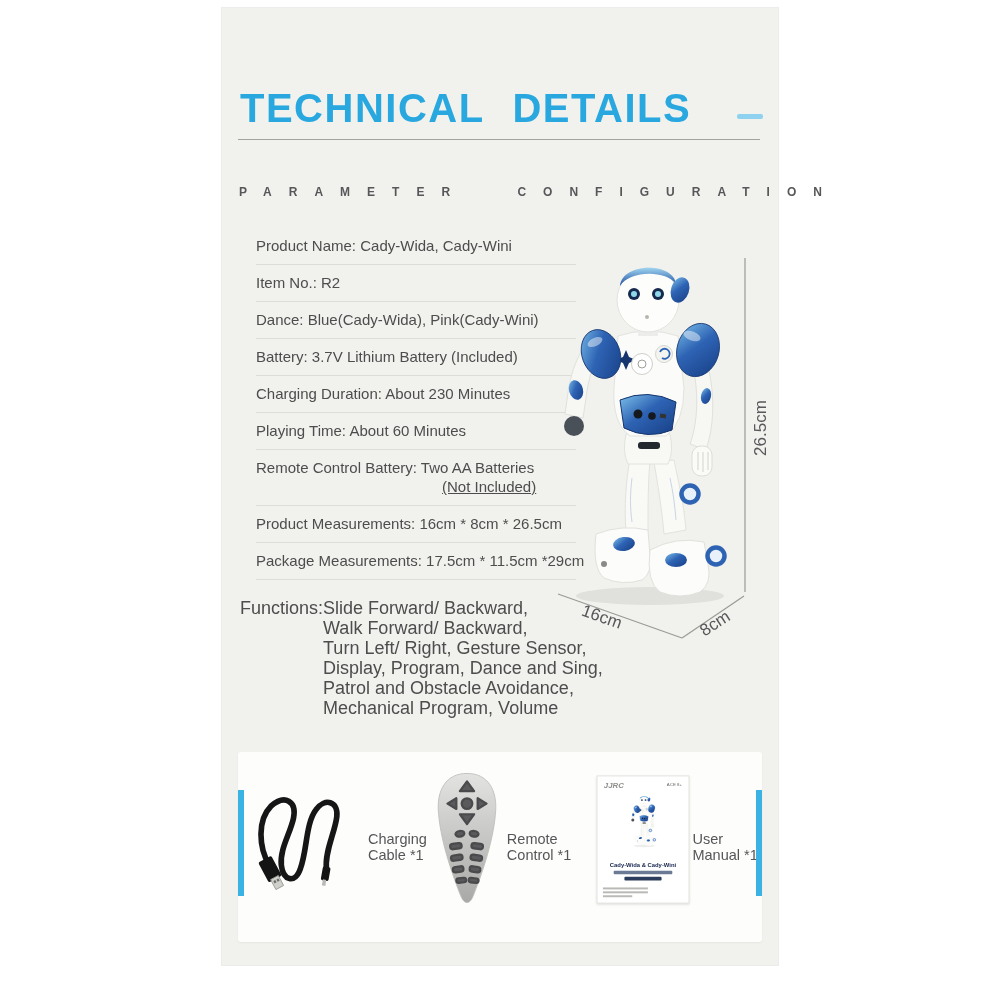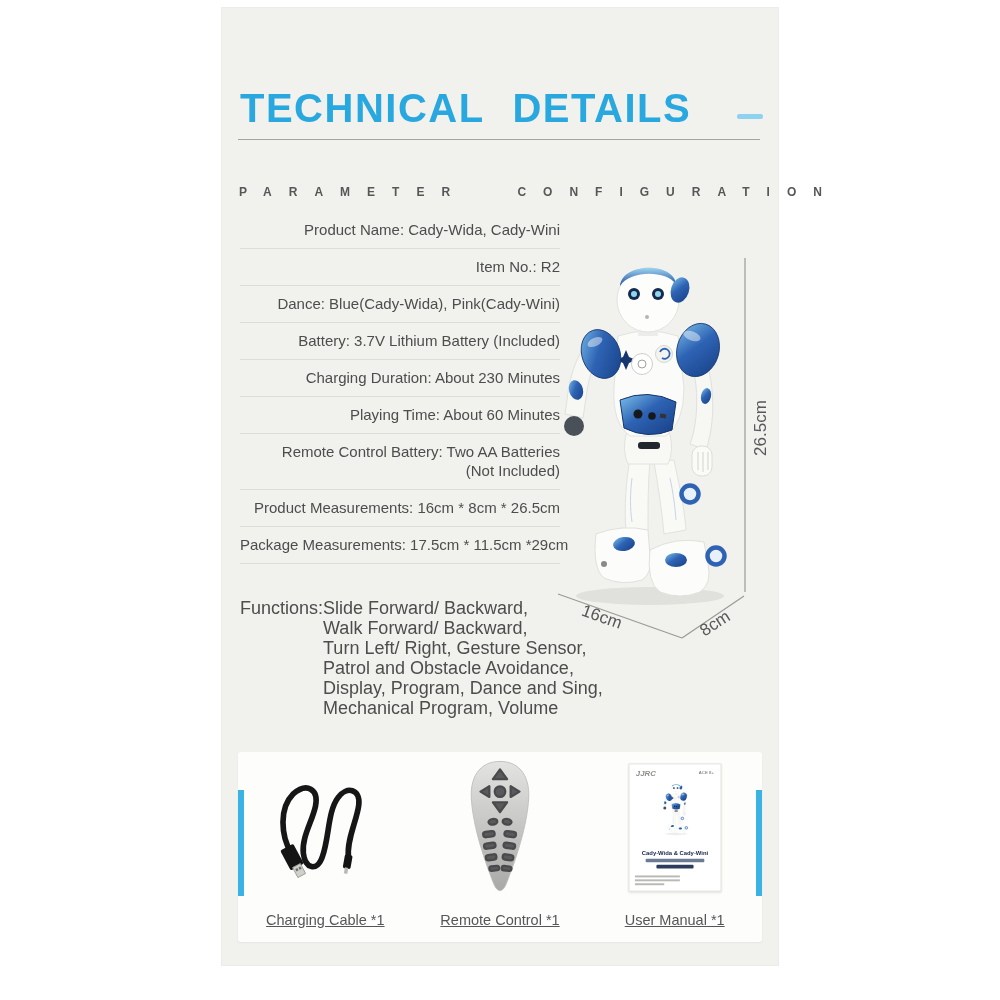--- a/index.html
+++ b/index.html
@@ -25,49 +25,49 @@
     position:absolute;left:238px;top:139px;width:522px;height:1px;background:#a3a3a0;
   }
   .subtitle{
     position:absolute;left:239px;top:148px;width:524px;
     font-size:12px;color:#57575a;letter-spacing:17px;word-spacing:30px;
     white-space:nowrap;font-weight:bold;margin-top:37px;
   }
   
   .specs{
     position:absolute;left:240px;top:212px;width:320px;
-    list-style:none;margin:0;padding:0;
-    font-size:15px;color:#4d4d4d;text-align:right;
+    list-style:none;margin:16px;padding:0;
+    font-size:15px;color:#4d4d4d;
   }
   .specs li{
     padding:8px 0 9px 0;border-bottom:1px solid #dcdcd9;white-space:nowrap;line-height:19px;
   }
-  .specs li .cont{display:block;padding-left:186px;white-space:nowrap;}
+  .specs li .cont{display:block;padding-left:186px;white-space:nowrap;text-decoration:underline;}
   .functions{
     position:absolute;left:240px;top:598px;width:330px;display:flex;
     font-size:18px;color:#4d4d4d;line-height:20px;
   }
   .functions .fn-label{flex:0 0 72px;white-space:nowrap;}
   .functions .fn-lines div{white-space:nowrap;}
   
   .robot-wrap{position:absolute;left:538px;top:238px;width:210px;height:400px;}
   .dims-wrap{position:absolute;left:538px;top:238px;width:242px;height:420px;}
   .dims-wrap text{font-family:"Liberation Sans",sans-serif;font-size:17px;fill:#58585a;}
   
   .included-card{
     position:absolute;left:238px;top:752px;width:524px;height:190px;
     background:#fdfdfc;border-radius:3px;box-shadow:0 1px 2px rgba(0,0,0,0.05);
     display:flex;align-items:stretch;
   }
   .edge-bar{position:absolute;width:6px;height:106px;top:38px;background:#3ab2e4;}
   .edge-bar.left{left:0;}
   .edge-bar.right{right:0;}
-  .included-col{flex:1 1 0;display:flex;flex-direction:column;align-items:center;justify-content:flex-end;padding-bottom:14px;}
+  .included-col{flex:1 1 0;display:flex;flex-direction:row;align-items:center;justify-content:flex-end;padding-bottom:14px;}
   .included-img{height:140px;display:flex;align-items:center;justify-content:center;}
-  .included-caption{font-size:14.5px;color:#565658;margin-top:14px;text-decoration:underline;}
+  .included-caption{font-size:14.5px;color:#565658;margin-top:14px;}
   .manual-svg{filter:drop-shadow(0 1px 1px rgba(0,0,0,0.12));}
 </style>
 </head>
 <body>
 
 <div class="canvas">
   <div class="panel"></div>
 
   <h1 class="title">TECHNICAL DETAILS</h1>
   <div class="accent-dash"></div>
@@ -88,22 +88,22 @@
     <li><span>Product Measurements: 16cm * 8cm * 26.5cm</span></li>
     <li><span>Package Measurements: 17.5cm * 11.5cm *29cm</span></li>
   </ul>
 
   <div class="functions">
     <div class="fn-label">Functions:</div>
     <div class="fn-lines">
       <div>Slide Forward/ Backward,</div>
       <div>Walk Forward/ Backward,</div>
       <div>Turn Left/ Right, Gesture Sensor,</div>
+      <div>Display, Program, Dance and Sing,</div>
       <div>Patrol and Obstacle Avoidance,</div>
-      <div>Display, Program, Dance and Sing,</div>
       <div>Mechanical Program, Volume</div>
     </div>
   </div>
 
   <svg class="robot-wrap" viewBox="0 0 210 400">
     <defs>
       <linearGradient id="gB" x1="0" y1="0" x2="1" y2="1">
         <stop offset="0" stop-color="#7cc0ea"></stop>
         <stop offset="0.45" stop-color="#2e63b4"></stop>
         <stop offset="1" stop-color="#173f85"></stop>

